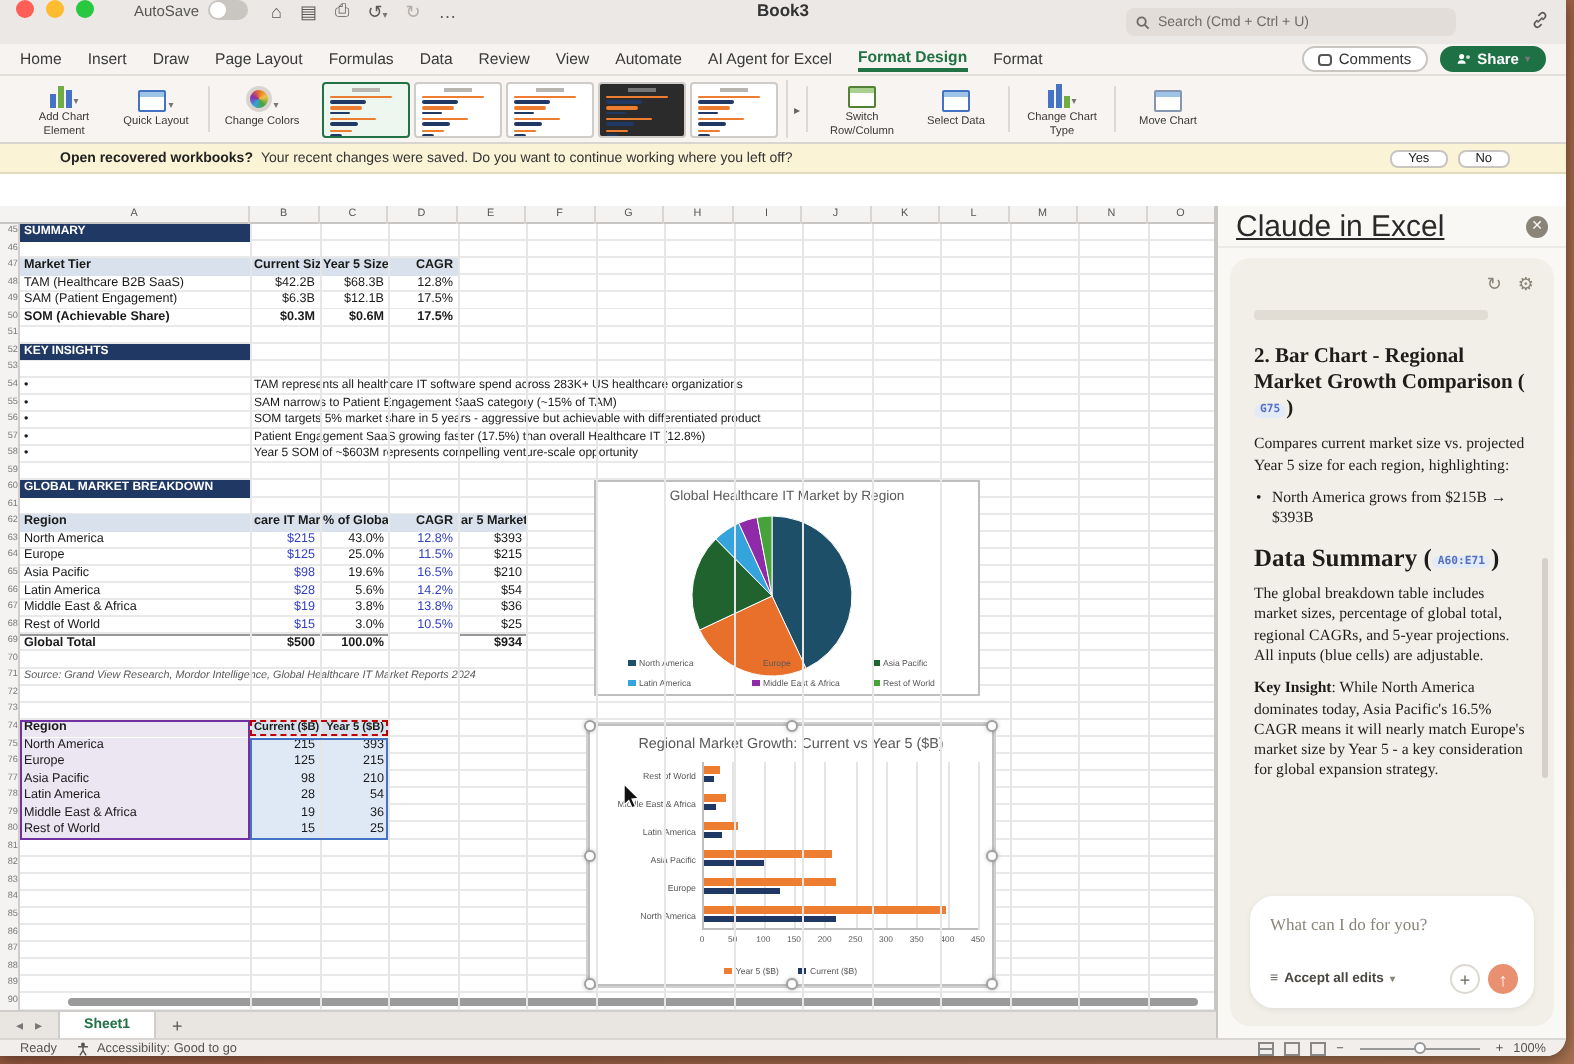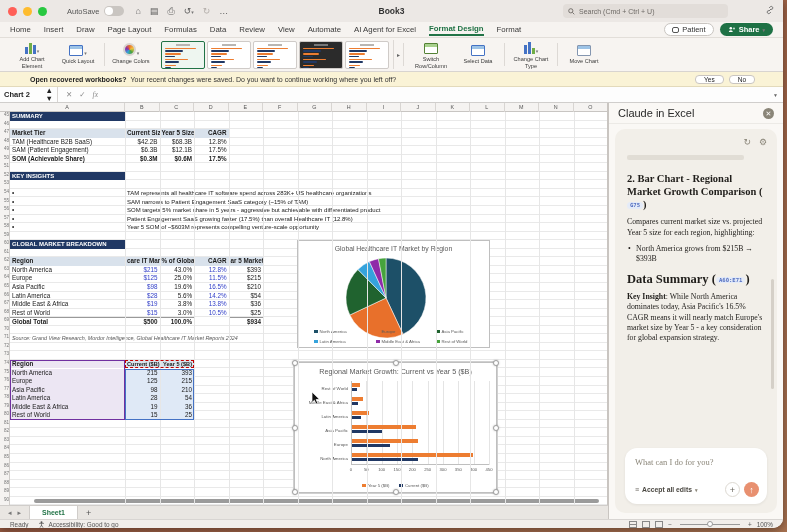--- a/index.html
+++ b/index.html
@@ -1,21 +1,21 @@
 <!DOCTYPE html>
 <html><head>
 <meta charset="utf-8">
 <style>
   * { margin:0; padding:0; box-sizing:border-box; }
   html,body { width:787px; height:532px; }
   body { font-family:"Liberation Sans", sans-serif; background:linear-gradient(135deg,#8d4a38,#a5704f); overflow:hidden; }
   .app { position:absolute; left:0; top:0; width:783px; height:528px; background:#fff; border-radius:0 0 10px 0; overflow:hidden; box-shadow:0 2px 8px rgba(0,0,0,.4); }
 
   
-  .titlebar { position:absolute; left:0; top:0; width:100%; height:22px; background:#ece8e5; display:flex; align-items:center; padding:0 8px; }
+  .titlebar { position:absolute; left:0; top:0; width:100%; height:22px; background:#ece8e5; display:flex; align-items:flex-start; padding:0 8px; }
   .tl { width:9px; height:9px; border-radius:50%; margin-right:6px; }
   .tl.red{background:#ff5f57;} .tl.yel{background:#febc2e;} .tl.grn{background:#28c840;}
   .autosave { display:flex; align-items:center; margin-left:14px; gap:4px; }
   .autosave-label { font-size:7.5px; color:#555; }
   .toggle { width:20px; height:10px; background:#c9c5c1; border-radius:5px; position:relative; }
   .toggle::after { content:""; position:absolute; left:1px; top:1px; width:8px; height:8px; background:#fff; border-radius:50%; }
   .tb-icons { display:flex; gap:9px; margin-left:12px; color:#5a5a5a; font-size:9px; align-items:center; }
   .tb-icons .dis { color:#b3aeaa; }
   .doc-title { position:absolute; left:50%; transform:translateX(-50%); font-size:8.5px; color:#333; font-weight:bold; }
   .searchbox { position:absolute; right:55px; top:4px; width:165px; height:14px; background:#e2ddd9; border-radius:4px; display:flex; align-items:center; padding:0 5px; gap:4px; }
@@ -104,21 +104,21 @@
   .b-bar { position:absolute; height:3.6px; }
   .b-tick { position:absolute; top:100%; margin-top:2px; font-size:4.2px; color:#595959; transform:translateX(-50%); }
   .bar-legend { position:absolute; bottom:4px; width:100%; display:flex; justify-content:center; gap:10px; }
   .bar-legend .pl-item { position:static; }
   .handle { position:absolute; width:6px; height:6px; border-radius:50%; background:#fff; border:1px solid #a0a0a0; box-shadow:0 0 2px rgba(0,0,0,.25); transform:translate(-50%,-50%); }
   .axisline { position:absolute; background:#bfbfbf; }
 
   
   .claude { position:absolute; left:608px; top:103px; width:175px; height:416px; background:#faf8f5; border-left:1px solid #c9c5c1; }
   .cl-head { height:21px; display:flex; align-items:center; padding:0 9px; border-bottom:1px solid #eceae6; }
-  .cl-head span { font-size:11px; color:#2a2a2a; }
+  .cl-head span { font-size:15px; color:#2a2a2a;text-decoration:underline; }
   .cl-close { margin-left:auto; width:11px; height:11px; border-radius:50%; background:#8a8578; color:#faf8f5; font-size:7px; line-height:11px; text-align:center; }
   .cl-card { position:absolute; left:6px; right:6px; top:26px; bottom:6px; background:#f2efe9; border-radius:10px; overflow:hidden; }
   .cl-icons { position:absolute; right:10px; top:8px; display:flex; gap:8px; color:#8a8578; font-size:9px; }
   .cl-content { position:absolute; left:12px; right:12px; top:26px; bottom:72px; font-family:"Liberation Serif", serif; color:#1f1d1a; overflow:hidden; }
   .cl-faded { height:5px; border-radius:2px; background:#dcd8cf; width:85%; margin-bottom:12px; opacity:.8; }
   .cl-h2 { font-size:10.5px; font-weight:bold; line-height:1.25; margin-bottom:6px; }
   .badge { display:inline-block; background:#e4ebf8; color:#5570c0; font-family:"DejaVu Sans Mono", monospace; font-size:5.6px; border-radius:5px; padding:0 3px; vertical-align:1px; }
   .cl-p { font-size:7.8px; line-height:1.32; margin-bottom:6px; }
   .cl-ul { list-style:none; margin-bottom:8px; }
   .cl-ul li { font-size:7.8px; line-height:1.3; padding-left:9px; position:relative; margin-bottom:3px; }
@@ -192,21 +192,21 @@
       <span class="mtab">Data</span>
       <span class="mtab">Review</span>
       <span class="mtab">View</span>
       <span class="mtab">Automate</span>
       <span class="mtab">AI Agent for Excel</span>
       <span class="mtab active">Format Design</span>
       <span class="mtab">Format</span>
       <div class="mb-right">
       <div class="comments-btn">
         <span class="bubble"></span>
-        <span>Patient</span>
+        <span>Comments</span>
       </div>
       <div class="share-btn">
         <svg width="8" height="7" viewBox="0 0 10 8">
             <circle cx="3.5" cy="2.5" r="1.6" fill="#fff"></circle>
             <path d="M1 7 a2.5 2.2 0 0 1 5 0 Z" fill="#fff"></path>
             <circle cx="7.5" cy="2.8" r="1.2" fill="#cfe6d8"></circle>
           </svg>
         <span>Share</span>
         <span class="caret" style="color:#d6ead f;">▾</span>
       </div>
@@ -342,35 +342,20 @@
 
   <div class="notif">
     <b>Open recovered workbooks?</b>
     <span>Your recent changes were saved. Do you want to continue working where you left off?</span>
     <div class="nbtns">
       <button class="nbtn">Yes</button>
       <button class="nbtn">No</button>
     </div>
   </div>
 
-  <div class="formulabar">
-    <div class="namebox">
-      <span>Chart 2</span>
-      <span class="stepper">
-          <span>▲</span>
-          <span>▼</span>
-        </span>
-    </div>
-    <div class="fx-icons">
-      <span>✕</span>
-      <span>✓</span>
-      <span class="fx">fx</span>
-    </div>
-    <div class="fbar-dd">▼</div>
-  </div>
 
   <div class="sheet">
     <div class="gridrows"></div>
     <div class="colhead">
         <div style="left: 10px; width: 115px;">A</div>
         <div style="left: 125px; width: 34.5px;">B</div>
         <div style="left: 159.5px; width: 34.5px;">C</div>
         <div style="left: 194px; width: 34.5px;">D</div>
         <div style="left: 228.5px; width: 34.5px;">E</div>
         <div style="left: 263px; width: 34.5px;">F</div>
@@ -656,20 +641,21 @@
         <span>⚙</span>
       </div>
       <div class="cl-content">
         <div class="cl-faded"></div>
         <div class="cl-h2"><span>2. Bar Chart - Regional Market Growth Comparison (</span><span class="badge">G75</span><span>)</span></div>
         <div class="cl-p">Compares current market size vs. projected Year 5 size for each region, highlighting:</div>
         <ul class="cl-ul" id="claude-bullets">
             <li>North America grows from $215B → $393B</li>
           </ul>
         <div class="cl-h1"><span>Data Summary (</span><span class="badge">A60:E71</span><span>)</span></div>
+        <div class="cl-p">The global breakdown table includes market sizes, percentage of global total, regional CAGRs, and 5-year projections. All inputs (blue cells) are adjustable.</div>
         <div class="cl-p"><b>Key Insight</b><span>: While North America dominates today, Asia Pacific's 16.5% CAGR means it will nearly match Europe's market size by Year 5 - a key consideration for global expansion strategy.</span></div>
       </div>
       <div class="cl-scroll"></div>
       <div class="cl-input">
         <div class="cl-ph">What can I do for you?</div>
         <div class="cl-input-row">
           <div class="accept">
             <span class="ic">≡</span>
             <span>Accept all edits</span>
             <span style="font-size:5px; color:#8a8578;">▾</span>

